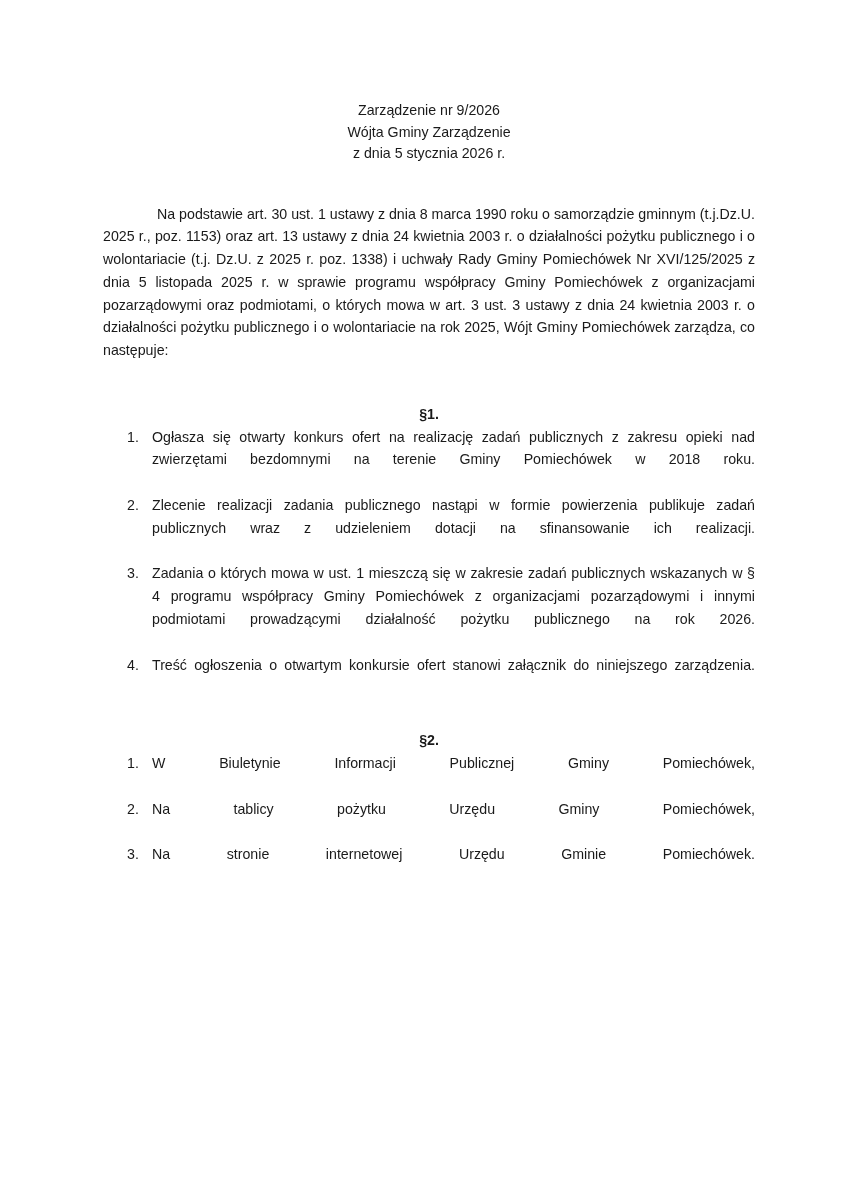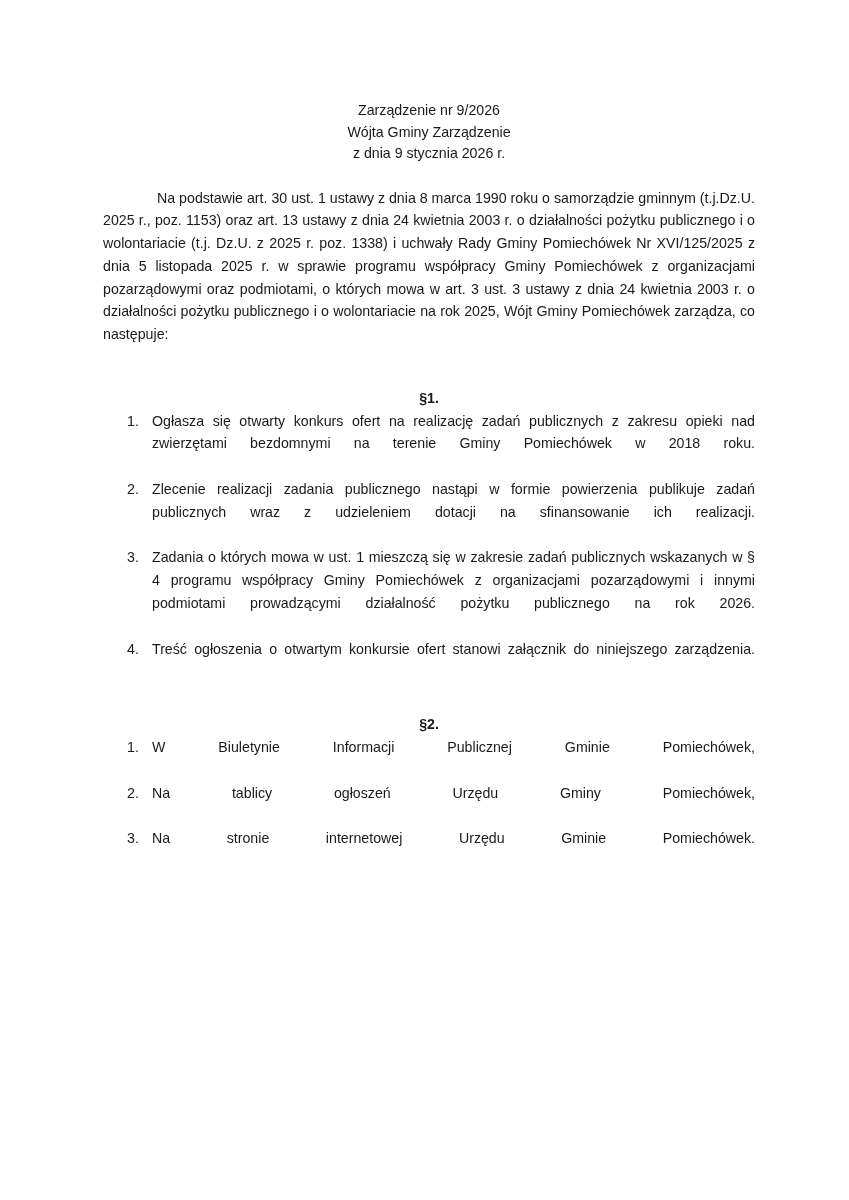--- a/index.html
+++ b/index.html
@@ -37,21 +37,21 @@
   
   .para {
     font-size: 14.2px;
     line-height: 22.8px;
     text-align: justify;
     text-justify: inter-word;
     margin: 0;
   }
   .para-subject { margin-top: 34px; }
   .para-basis {
-    margin-top: 22px;
+    margin-top: 38px;
     text-indent: 54px;
   }
 
   
   .section-mark {
     text-align: center;
     font-weight: bold;
     font-size: 14.2px;
     line-height: 22.8px;
   }
@@ -113,21 +113,21 @@
 </style>
 </head>
 <body>
 
 <div class="page">
   <div class="content">
 
     <div class="title-block">
       <span class="title-line">Zarządzenie nr 9/2026</span>
       <span class="title-line">Wójta Gminy Zarządzenie</span>
-      <span class="title-line">z dnia 9 stycznia 2026 r.</span>
+      <span class="title-line">z dnia 5 stycznia 2026 r.</span>
     </div>
 
 
     <p class="para para-basis">Na podstawie art. 30 ust. 1 ustawy z dnia 8 marca 1990 roku o samorządzie gminnym (t.j.Dz.U. 2025 r., poz. 1153) oraz art. 13 ustawy z dnia 24 kwietnia 2003 r. o działalności pożytku publicznego i o wolontariacie (t.j. Dz.U. z 2025 r. poz. 1338) i uchwały Rady  Gminy Pomiechówek Nr XVI/125/2025 z dnia 5 listopada 2025 r. w sprawie programu współpracy Gminy Pomiechówek z organizacjami pozarządowymi oraz podmiotami, o których mowa w art. 3 ust. 3 ustawy z dnia 24 kwietnia 2003 r. o działalności pożytku publicznego i o wolontariacie na rok 2025, Wójt Gminy Pomiechówek zarządza, co następuje:</p>
 
     <div class="section-mark mark-1">§1.</div>
 
     <ol class="numlist list-sec1">
       <li>
         <span class="num">1.</span>
@@ -146,25 +146,25 @@
         <span class="txt">Treść ogłoszenia o otwartym konkursie ofert stanowi załącznik do niniejszego zarządzenia.</span>
       </li>
     </ol>
 
     <div class="section-mark mark-2">§2.</div>
 
 
     <ol class="numlist list-sec2">
       <li>
         <span class="num">1.</span>
-        <span class="txt">W Biuletynie Informacji Publicznej Gminie Pomiechówek,</span>
+        <span class="txt">W Biuletynie Informacji Publicznej Gminy Pomiechówek,</span>
       </li>
       <li>
         <span class="num">2.</span>
-        <span class="txt">Na tablicy ogłoszeń Urzędu Gminy Pomiechówek,</span>
+        <span class="txt">Na tablicy pożytku Urzędu Gminy Pomiechówek,</span>
       </li>
       <li>
         <span class="num">3.</span>
         <span class="txt">Na stronie internetowej Urzędu Gminie Pomiechówek.</span>
       </li>
     </ol>
 
     <div class="section-mark mark-3">§3.</div>
 
     <p class="para-closing">Zarządzenie wchodzi w życie z dniem podpisania.</p>

